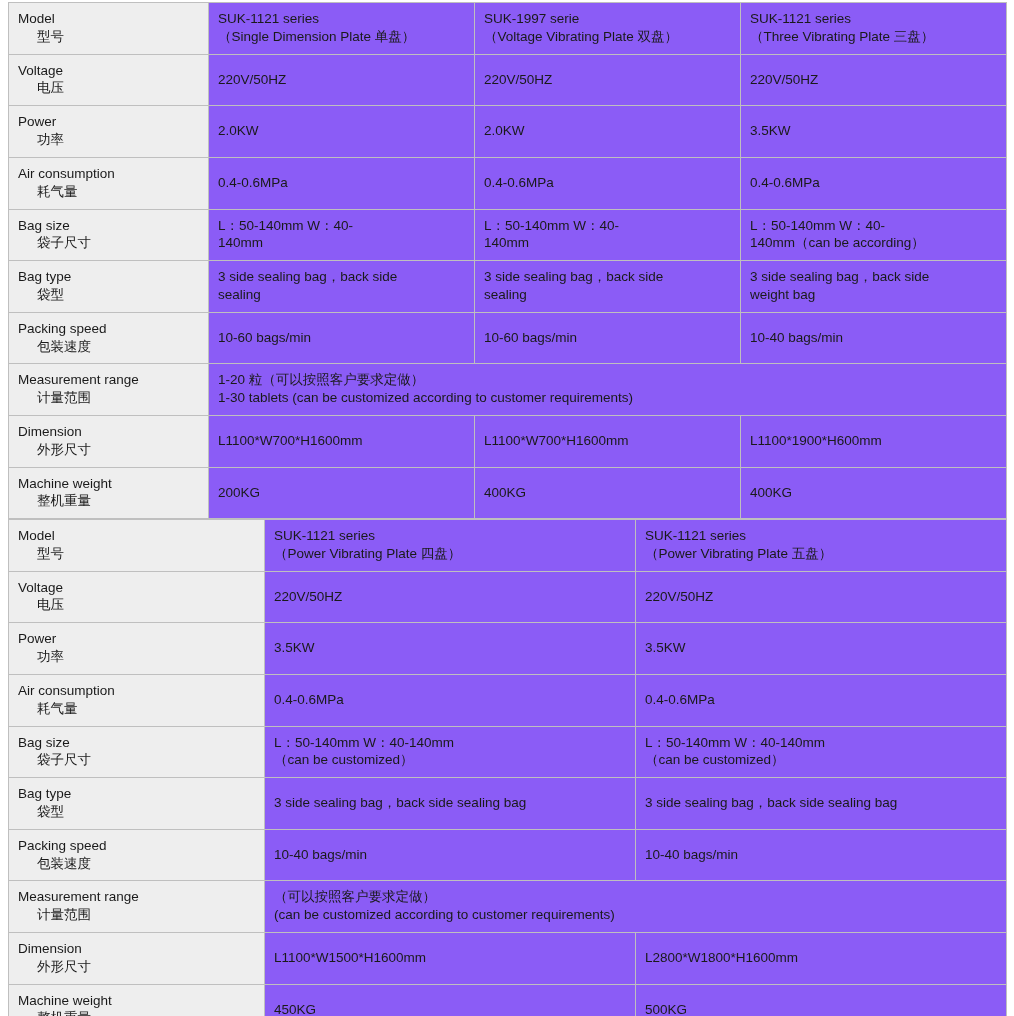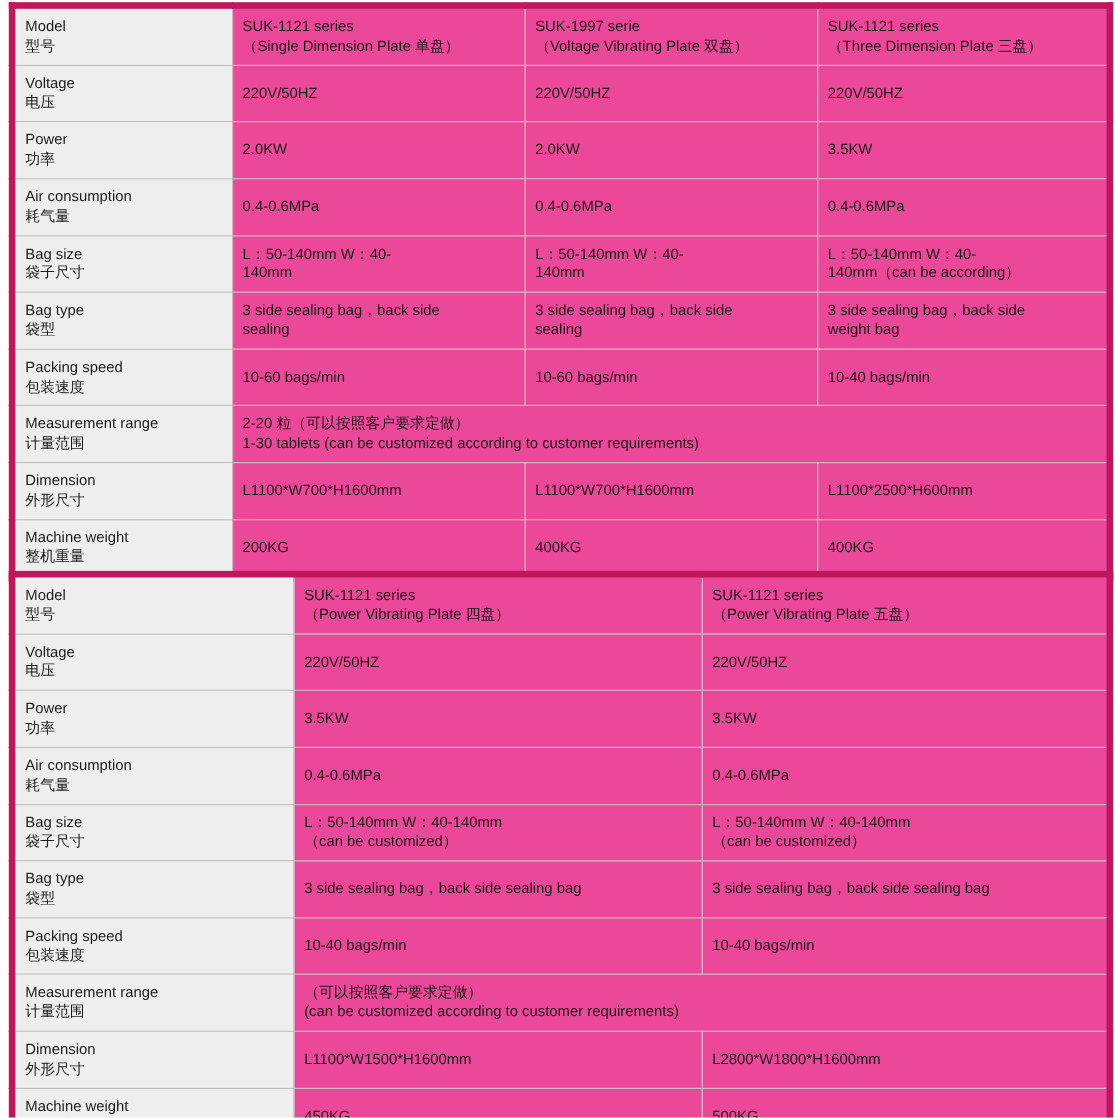--- a/index.html
+++ b/index.html
@@ -11,44 +11,45 @@
   }
   body {
     width: 1014px;
     height: 1016px;
     position: relative;
     overflow: hidden;
   }
   .spec-table {
     border-collapse: collapse;
     table-layout: fixed;
-    border: 6px solid #be185d;
+    border: 1px solid #be185d;
   }
   .spec-table td {
     border: 1px solid #bfbfbf;
     vertical-align: middle;
     padding: 7px 9px 8px 9px;
     font-size: 13.5px;
     line-height: 1.32;
     color: #1a1a1a;
   }
   .label-cell {
     background: #eeeeee;
     color: #333333;
   }
   .label-cell .en {
     display: block;
     white-space: nowrap;
   }
   .label-cell .cn {
     display: block;
     white-space: nowrap;
+    margin-left: 19px;
   }
   .value-cell {
-    background: #ec4899;
+    background: #8b5cf6;
   }
   .value-cell .line {
     display: block;
   }
   
   #table-one {
     position: absolute;
     left: 8px;
     top: 2px;
     width: 998px;
@@ -90,21 +91,21 @@
       <td class="value-cell">
         <span class="line">SUK-1121 series</span>
         <span class="line">（Single  Dimension Plate  单盘）</span>
       </td>
       <td class="value-cell">
         <span class="line">SUK-1997 serie</span>
         <span class="line">（Voltage  Vibrating Plate  双盘）</span>
       </td>
       <td class="value-cell">
         <span class="line">SUK-1121 series</span>
-        <span class="line">（Three  Dimension Plate  三盘）</span>
+        <span class="line">（Three  Vibrating Plate  三盘）</span>
       </td>
     </tr>
     <tr>
       <td class="label-cell">
         <span class="en">Voltage</span>
         <span class="cn">电压</span>
       </td>
       <td class="value-cell">
         <span class="line">220V/50HZ</span>
       </td>
@@ -195,37 +196,37 @@
       <td class="value-cell">
         <span class="line">10-40 bags/min</span>
       </td>
     </tr>
     <tr>
       <td class="label-cell">
         <span class="en">Measurement range</span>
         <span class="cn">计量范围</span>
       </td>
       <td class="value-cell" colspan="3">
-        <span class="line">2-20 粒（可以按照客户要求定做）</span>
+        <span class="line">1-20 粒（可以按照客户要求定做）</span>
         <span class="line">1-30 tablets (can be customized according to customer requirements)</span>
       </td>
     </tr>
     <tr>
       <td class="label-cell">
         <span class="en">Dimension</span>
         <span class="cn">外形尺寸</span>
       </td>
       <td class="value-cell">
         <span class="line">L1100*W700*H1600mm</span>
       </td>
       <td class="value-cell">
         <span class="line">L1100*W700*H1600mm</span>
       </td>
       <td class="value-cell">
-        <span class="line">L1100*2500*H600mm</span>
+        <span class="line">L1100*1900*H600mm</span>
       </td>
     </tr>
     <tr>
       <td class="label-cell">
         <span class="en">Machine weight</span>
         <span class="cn">整机重量</span>
       </td>
       <td class="value-cell">
         <span class="line">200KG</span>
       </td>

